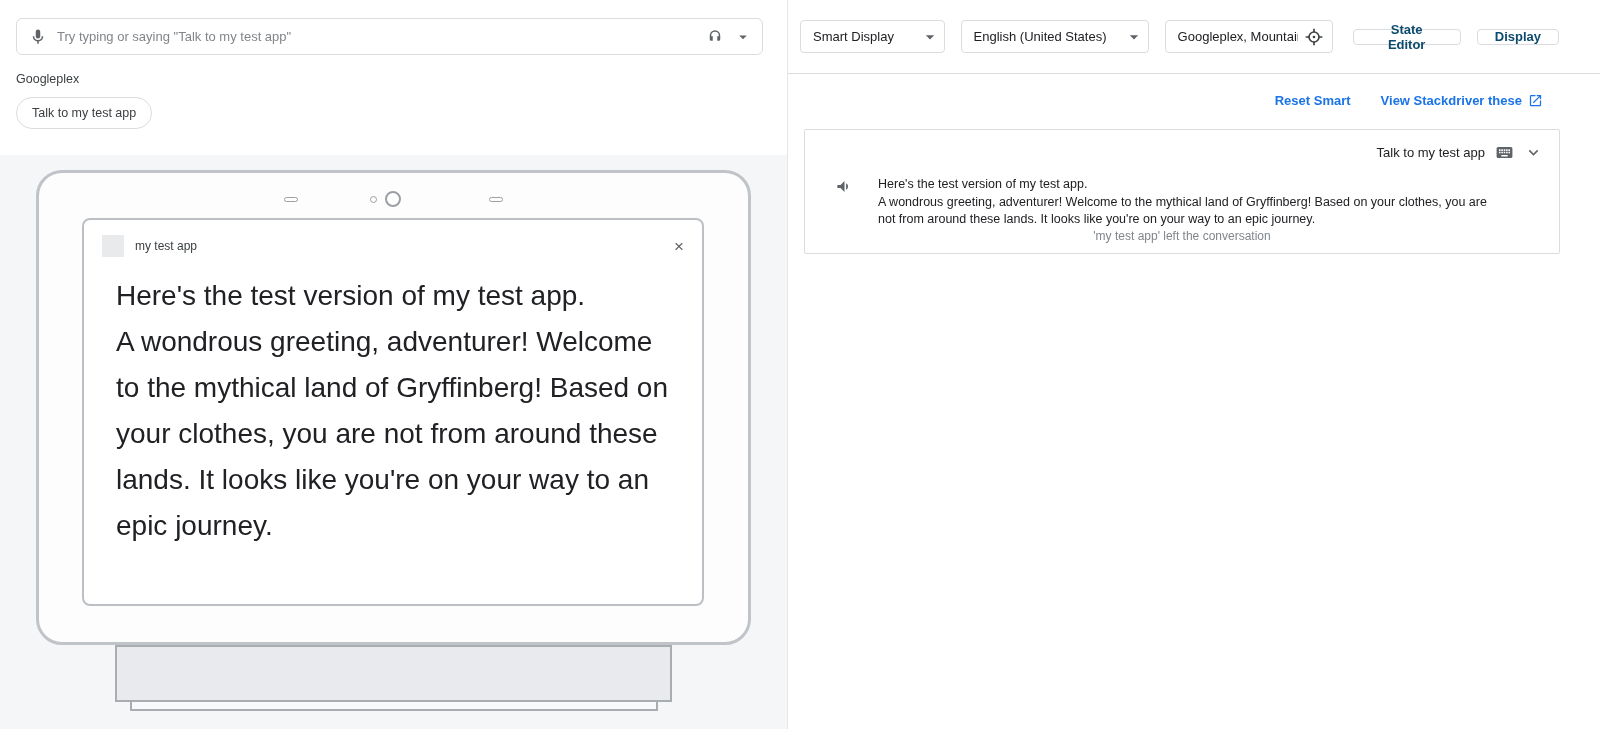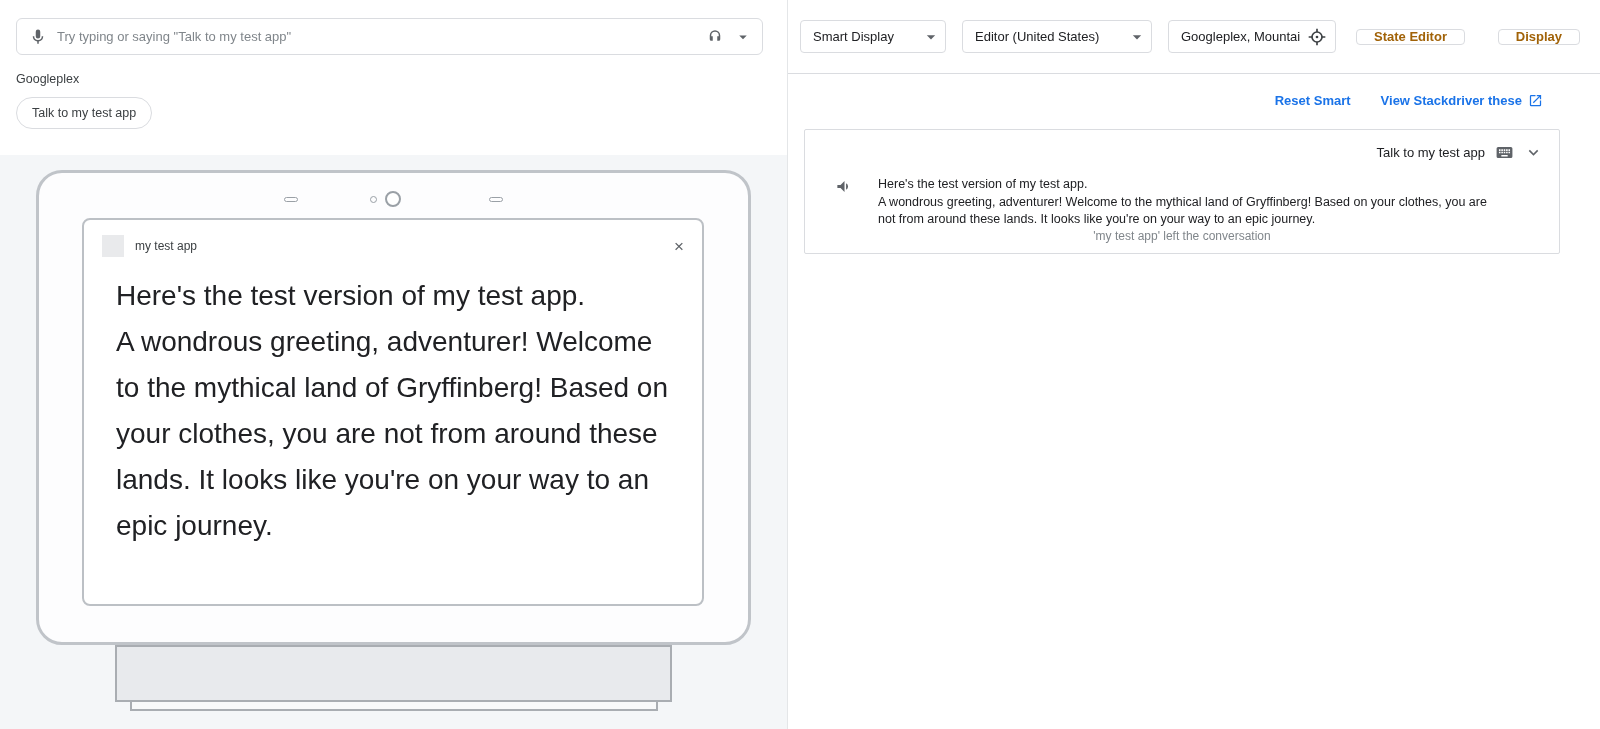--- a/index.html
+++ b/index.html
@@ -57,37 +57,37 @@
     padding: 8px 32px 0; font-size: 28px; line-height: 46px; color: #202124;
   }
 
   .device-stand { width: 557px; height: 57px; margin: 0 auto; background: #e8eaed; border: 2px solid #a9adb2; }
   .device-base { width: 528px; height: 9px; margin: 0 auto; background: #f8f9fa; border: 2px solid #a9adb2; border-top: none; }
 
   
   .right-panel { flex: 1; display: flex; flex-direction: column; background: #fff; }
   .toolbar {
     display: flex; align-items: center; gap: 16px;
-    padding: 20px 20px 20px 12px; border-bottom: 1px solid #dadce0;
+    padding: 20px 41px 20px 12px; border-bottom: 1px solid #dadce0;
   }
   .select {
     display: flex; align-items: center; justify-content: space-between;
     border: 1px solid #dadce0; border-radius: 4px; height: 33px;
     padding: 0 4px 0 12px; font-size: 13px; color: #202124; background: #fff; cursor: pointer;
   }
   .select .label { white-space: nowrap; overflow: hidden; }
   .select .icon { display: inline-flex; color: #5f6368; flex: none; }
   .sel-surface { width: 146px; }
   .sel-language { width: 190px; }
   .sel-location { width: 168px; padding-right: 8px; }
   .sel-location .icon { color: #3c4043; margin-left: 6px; }
   .btn {
     height: 16px; display: inline-flex; align-items: center; padding: 0 17px;
     border: 1px solid #dadce0; border-radius: 4px; background: #fff;
-    color: #a16207; font-size: 13px; font-weight: bold; font-family: "Liberation Sans", sans-serif; cursor: pointer;
+    color: #0c4a6e; font-size: 13px; font-weight: bold; font-family: "Liberation Sans", sans-serif; cursor: pointer;
   }
   .btn-state-editor { margin-left: 4px; }
   .btn-settings { margin-left: auto; }
 
   .links-row { display: flex; justify-content: flex-end; align-items: center; gap: 30px; padding: 19px 57px 13px 0; }
   .text-link { display: inline-flex; align-items: center; gap: 6px; color: #1a73e8; font-size: 13px; font-weight: bold; cursor: pointer; text-decoration: none; }
   .text-link .icon { display: inline-flex; color: #1a73e8; }
 
   .conversation-card { margin: 8px 40px 0 16px; border: 1px solid #dadce0; border-radius: 2px; padding: 13px 16px 10px; background: #fff; }
   .turn-header { display: flex; justify-content: flex-end; align-items: center; gap: 10px; font-size: 13px; color: #202124; }
@@ -156,21 +156,21 @@
     <div class="toolbar">
       <div class="select sel-surface">
         <span class="label">Smart Display</span>
         <span class="icon">
           <svg width="20" height="20" viewBox="0 0 24 24" fill="currentColor">
               <path d="M7 10l5 5 5-5z"></path>
             </svg>
         </span>
       </div>
       <div class="select sel-language">
-        <span class="label">Editor (United States)</span>
+        <span class="label">English (United States)</span>
         <span class="icon">
           <svg width="20" height="20" viewBox="0 0 24 24" fill="currentColor">
               <path d="M7 10l5 5 5-5z"></path>
             </svg>
         </span>
       </div>
       <div class="select sel-location">
         <span class="label">Googleplex, Mountain ...</span>
         <span class="icon">
           <svg width="20" height="20" viewBox="0 0 24 24" fill="none" stroke="currentColor" stroke-width="2">

